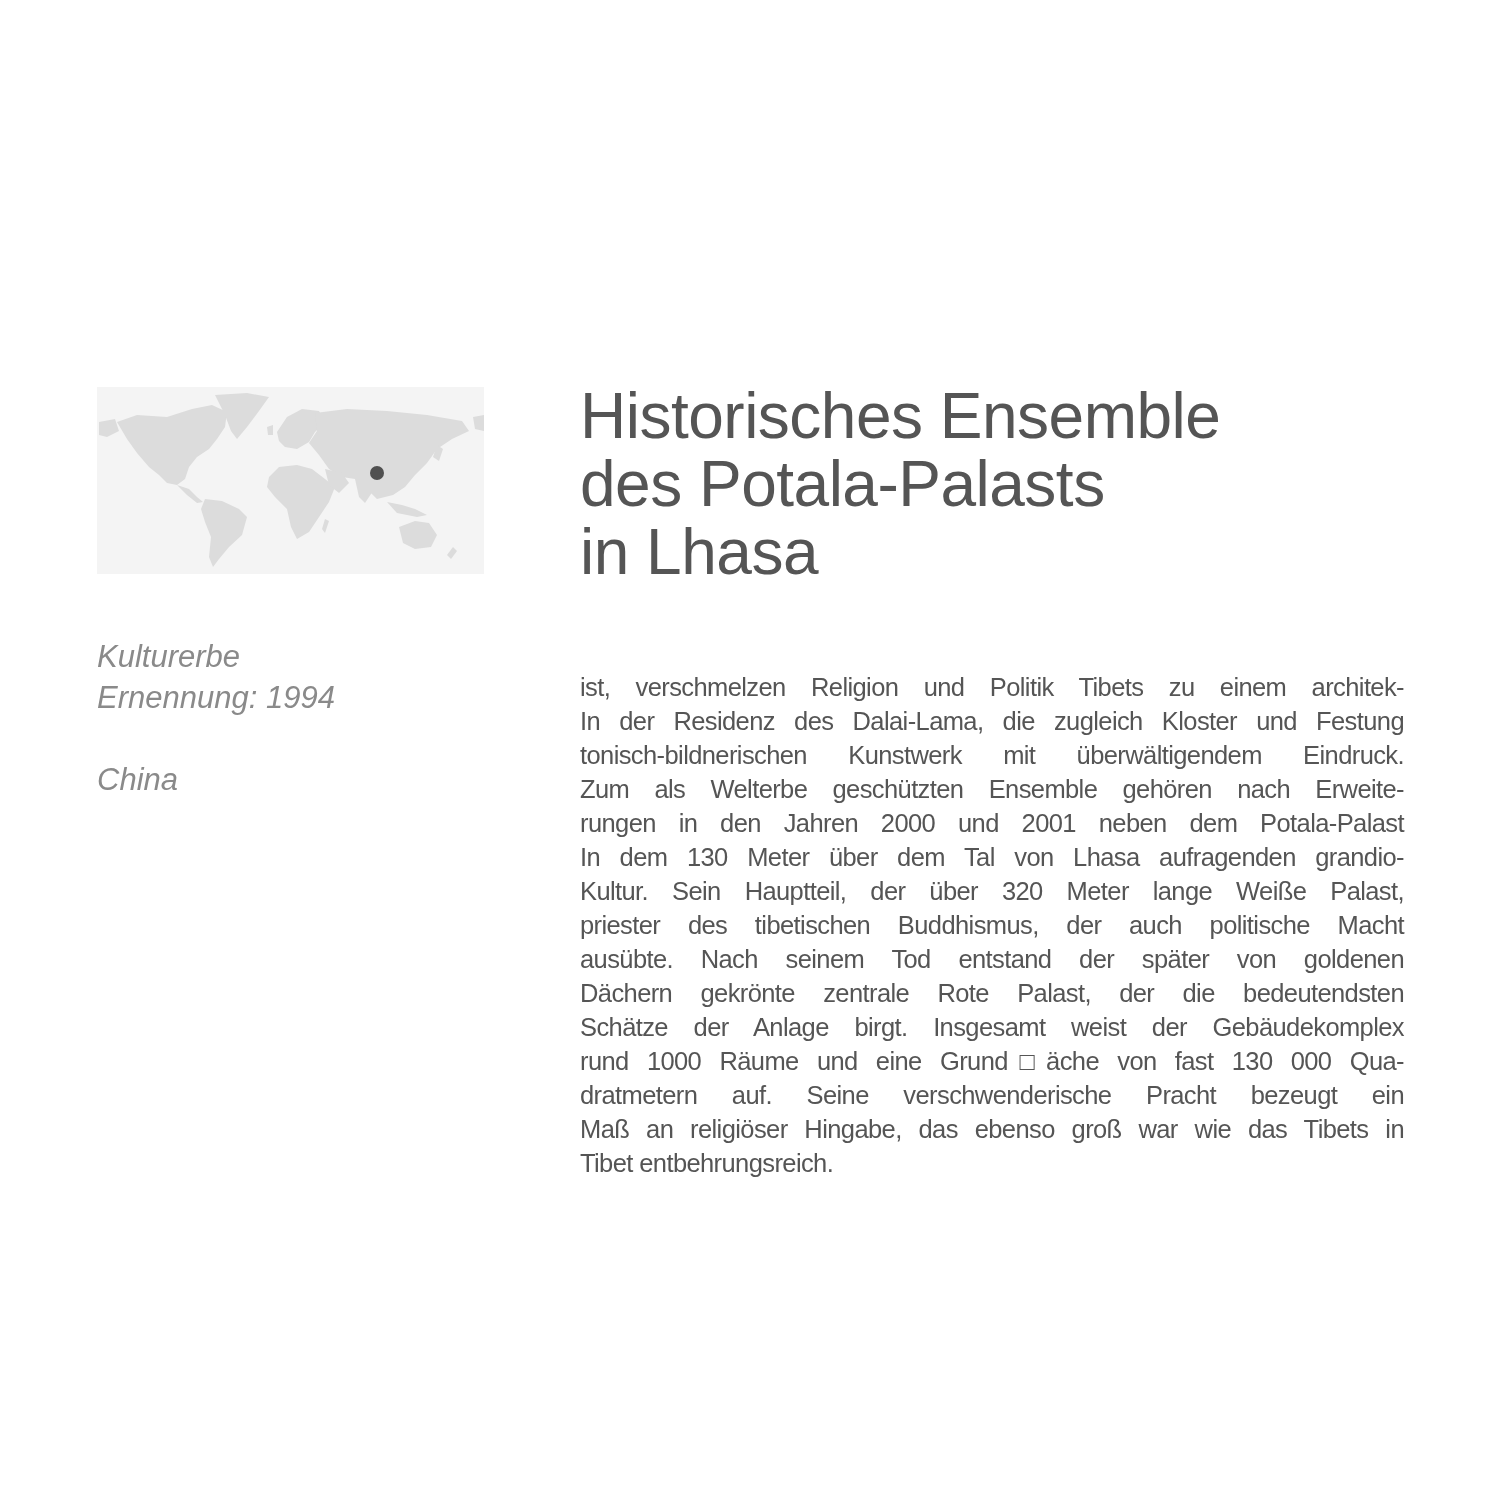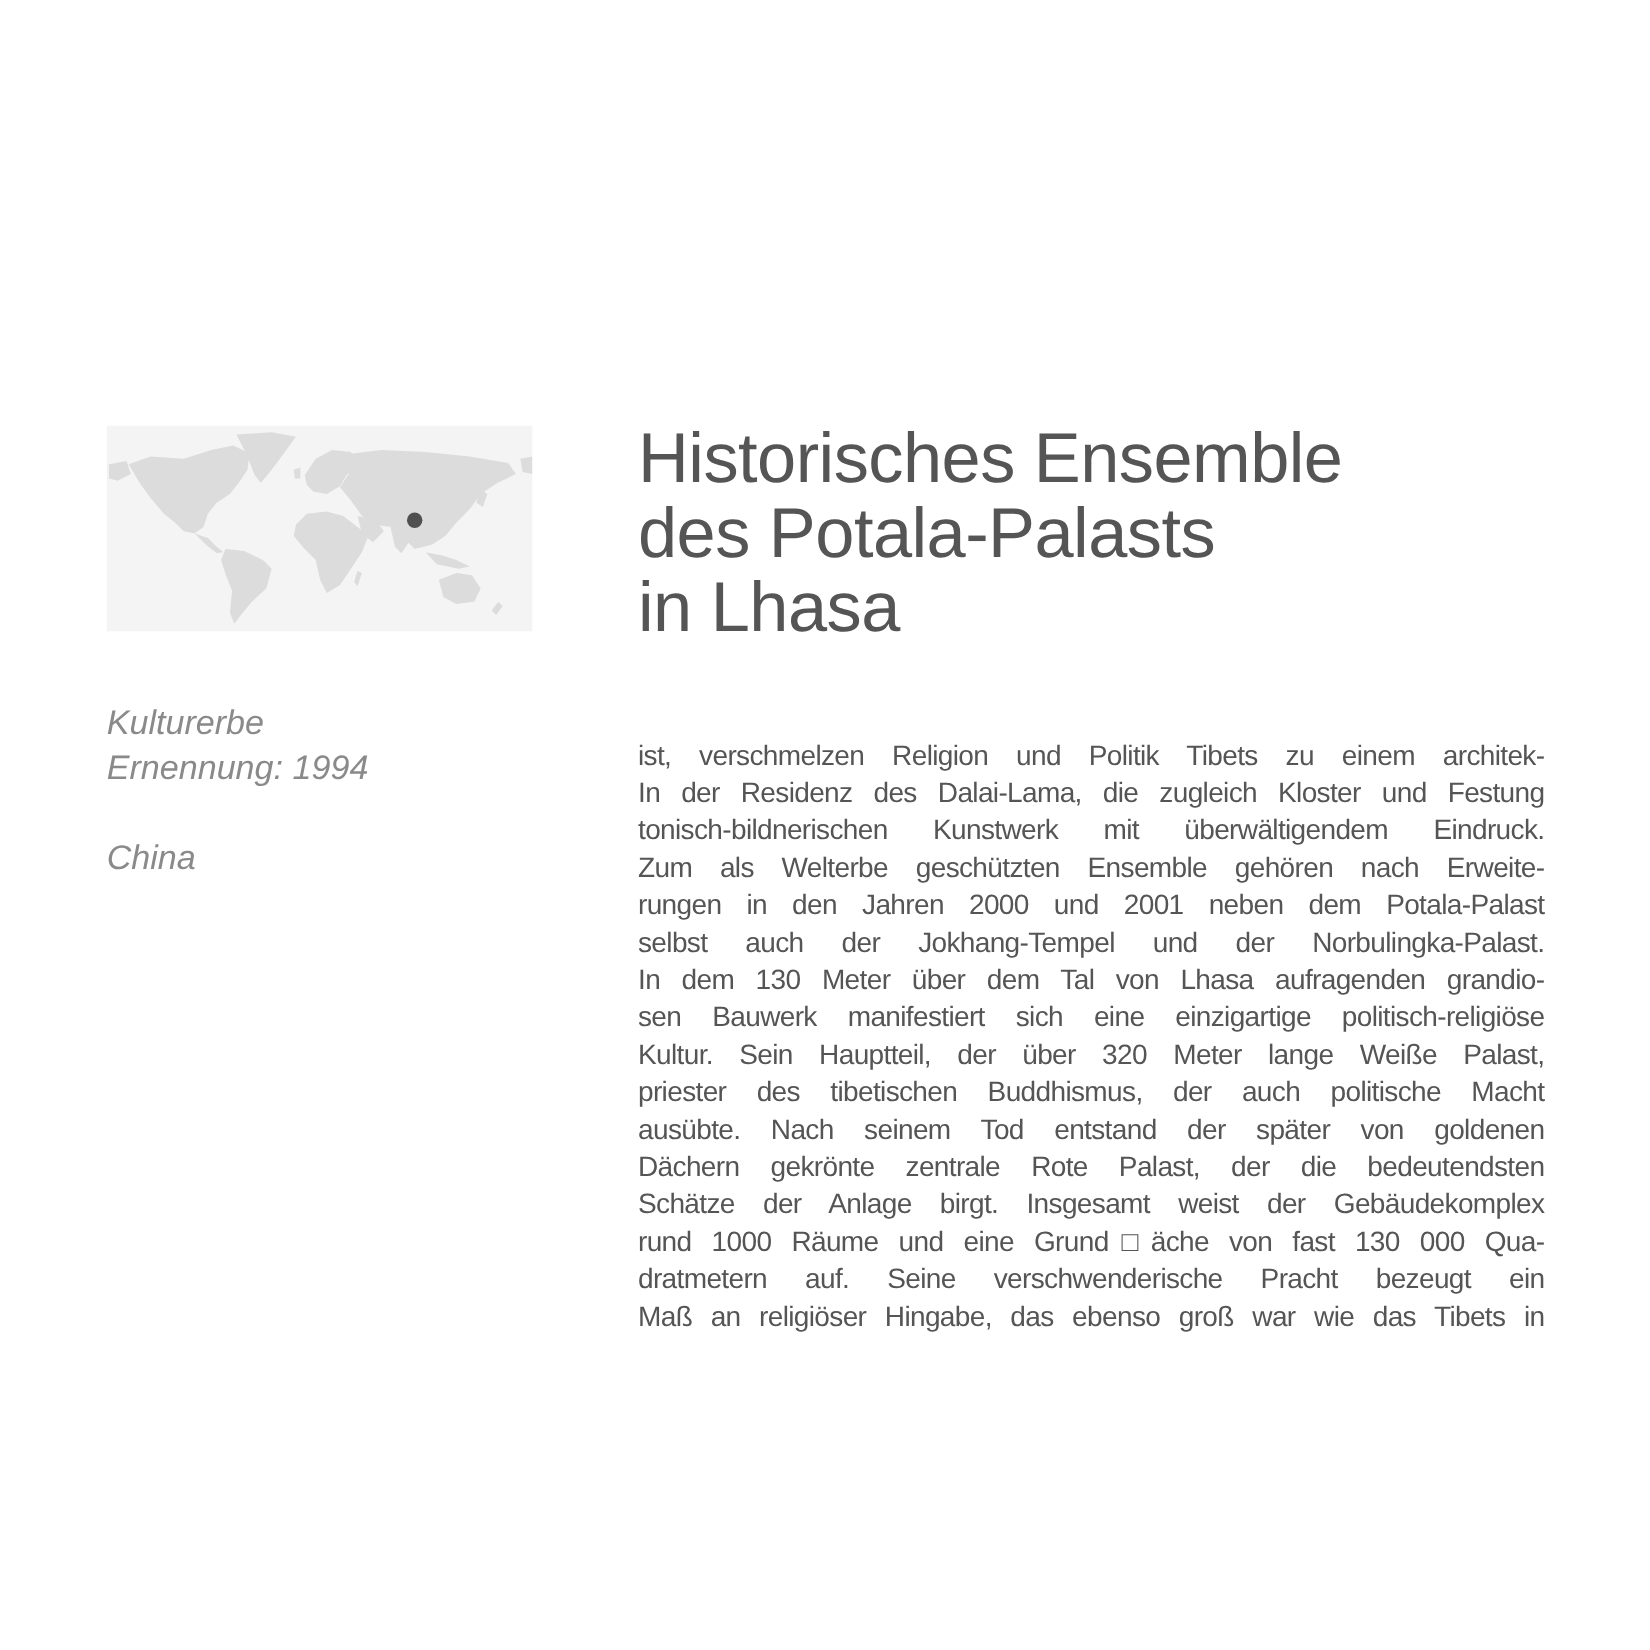--- a/index.html
+++ b/index.html
@@ -77,24 +77,23 @@
   <div>des Potala-Palasts</div>
   <div>in Lhasa</div>
 </div>
 
 <div class="body">
   <div class="ln">ist, verschmelzen Religion und Politik Tibets zu einem architek-</div>
   <div class="ln">In der Residenz des Dalai-Lama, die zugleich Kloster und Festung</div>
   <div class="ln">tonisch-bildnerischen Kunstwerk mit überwältigendem Eindruck.</div>
   <div class="ln">Zum als Welterbe geschützten Ensemble gehören nach Erweite-</div>
   <div class="ln">rungen in den Jahren 2000 und 2001 neben dem Potala-Palast</div>
-  <div class="ln">selbst auch der Jokhang-Tempel und der Norbulingka-Palast.</div>
   <div class="ln">In dem 130 Meter über dem Tal von Lhasa aufragenden grandio-</div>
-  <div class="ln">sen Bauwerk manifestiert sich eine einzigartige politisch-religiöse</div>
   <div class="ln">Kultur. Sein Hauptteil, der über 320 Meter lange Weiße Palast,</div>
   <div class="ln">priester des tibetischen Buddhismus, der auch politische Macht</div>
   <div class="ln">ausübte. Nach seinem Tod entstand der später von goldenen</div>
   <div class="ln">Dächern gekrönte zentrale Rote Palast, der die bedeutendsten</div>
   <div class="ln">Schätze der Anlage birgt. Insgesamt weist der Gebäudekomplex</div>
   <div class="ln">rund 1000 Räume und eine Grund□äche von fast 130 000 Qua-</div>
   <div class="ln">dratmetern auf. Seine verschwenderische Pracht bezeugt ein</div>
   <div class="ln">Maß an religiöser Hingabe, das ebenso groß war wie das Tibets in</div>
+  <div class="ln last">Tibet entbehrungsreich.</div>
 </div>
 
 </body></html>

